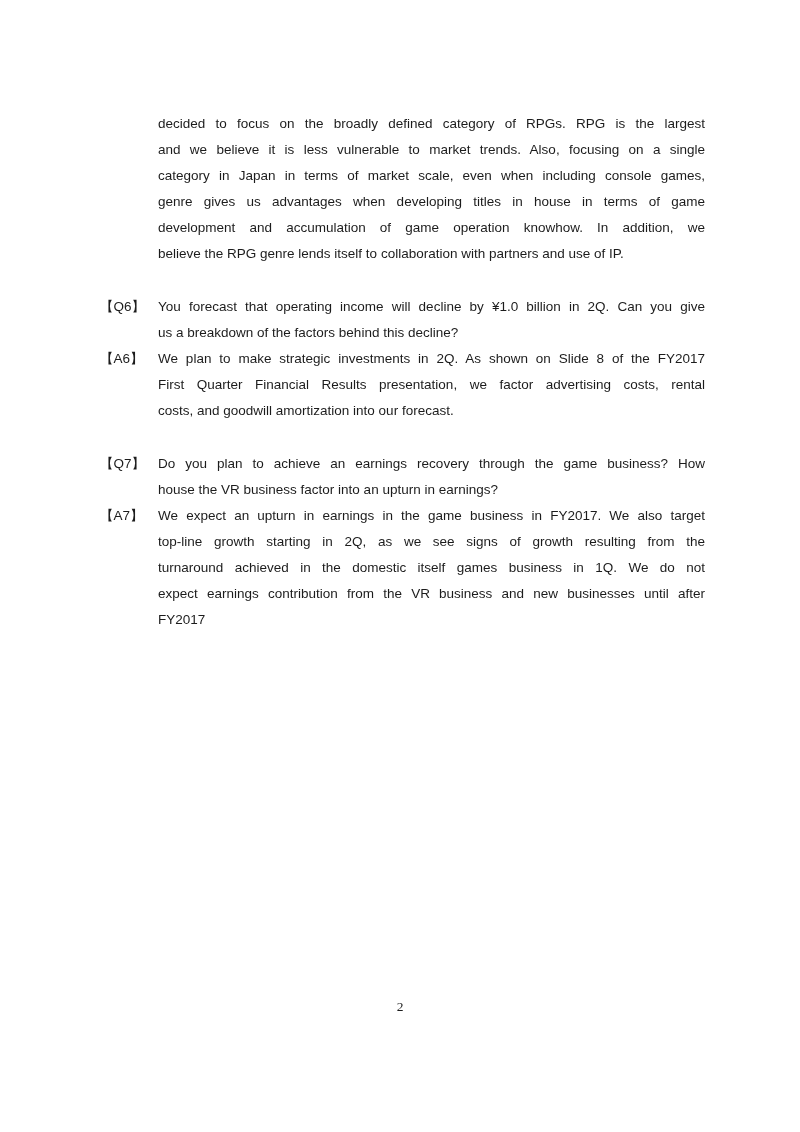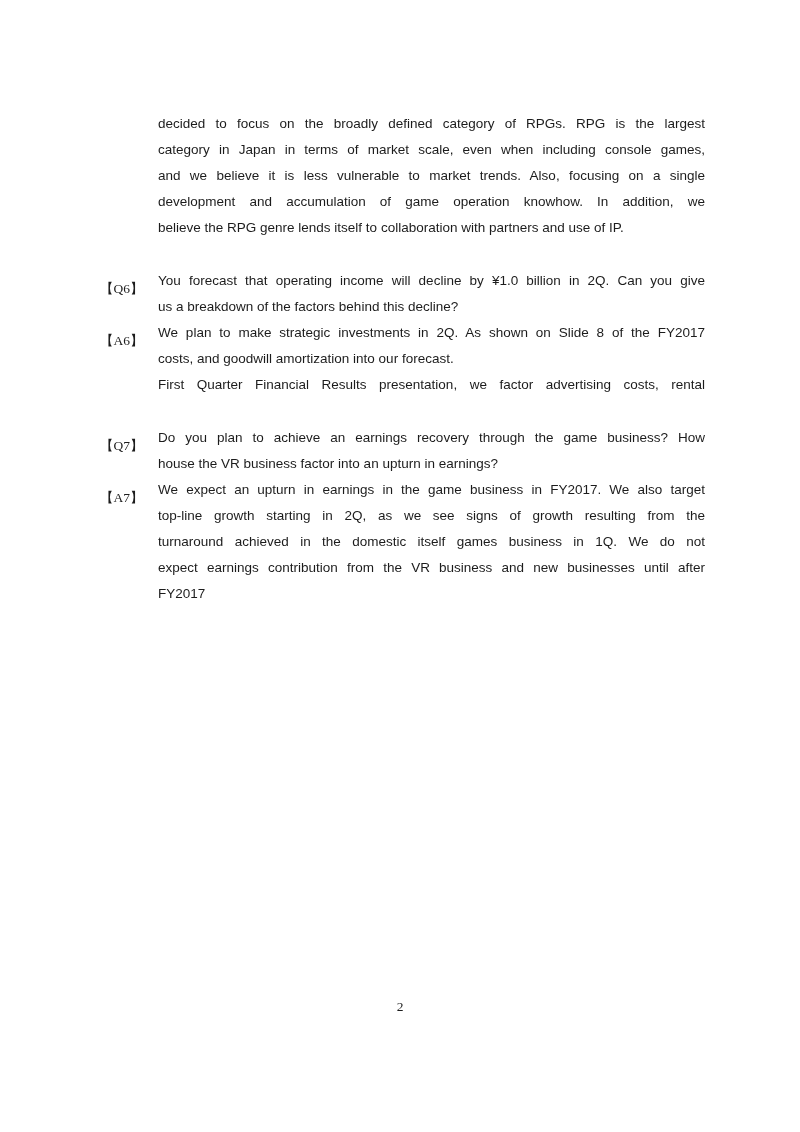--- a/index.html
+++ b/index.html
@@ -23,25 +23,25 @@
   }
   .block {
     position: relative;
     margin-left: 158px;
     width: 547px;
   }
   .block.blank-line-before { margin-top: 27px; }
   .qa-label {
     position: absolute;
     left: -58px;
-    top: 8px;
+    top: 0;
     height: 26px;
     line-height: 26px;
     white-space: nowrap;
-    font-family: Liberation Serif, serif;
+    font-family: Liberation Sans, sans-serif;
   }
   .line {
     height: 26px;
     line-height: 26px;
     text-align: justify;
     white-space: normal;
     overflow: hidden;
   }
   .line.full { text-align-last: justify; }
   .page-number {
@@ -56,35 +56,36 @@
   }
 </style>
 </head>
 <body>
 
 <div class="page">
   <div class="content">
       <div class="block">
 
   <div class="line full">decided to focus on the broadly defined category of RPGs. RPG is the largest</div>
+        <div class="line full">and we believe it is less vulnerable to market trends. Also, focusing on a single</div>
         <div class="line full">category in Japan in terms of market scale, even when including console games,</div>
-        <div class="line full">and we believe it is less vulnerable to market trends. Also, focusing on a single</div>
+        <div class="line full">genre gives us advantages when developing titles in house in terms of game</div>
         <div class="line full">development and accumulation of game operation knowhow. In addition, we</div>
         <div class="line">believe the RPG genre lends itself to collaboration with partners and use of IP.</div>
       </div>
       <div class="block blank-line-before">
     <span class="qa-label">【Q6】</span>
   <div class="line full">You forecast that operating income will decline by ¥1.0 billion in 2Q. Can you give</div>
         <div class="line">us a breakdown of the factors behind this decline?</div>
       </div>
       <div class="block">
     <span class="qa-label">【A6】</span>
   <div class="line full">We plan to make strategic investments in 2Q. As shown on Slide 8 of the FY2017</div>
+        <div class="line full">First Quarter Financial Results presentation, we factor advertising costs, rental</div>
         <div class="line">costs, and goodwill amortization into our forecast.</div>
-        <div class="line full">First Quarter Financial Results presentation, we factor advertising costs, rental</div>
       </div>
       <div class="block blank-line-before">
     <span class="qa-label">【Q7】</span>
   <div class="line full">Do you plan to achieve an earnings recovery through the game business? How</div>
         <div class="line">house the VR business factor into an upturn in earnings?</div>
       </div>
       <div class="block">
     <span class="qa-label">【A7】</span>
   <div class="line full">We expect an upturn in earnings in the game business in FY2017. We also target</div>
         <div class="line full">top-line growth starting in 2Q, as we see signs of growth resulting from the</div>

